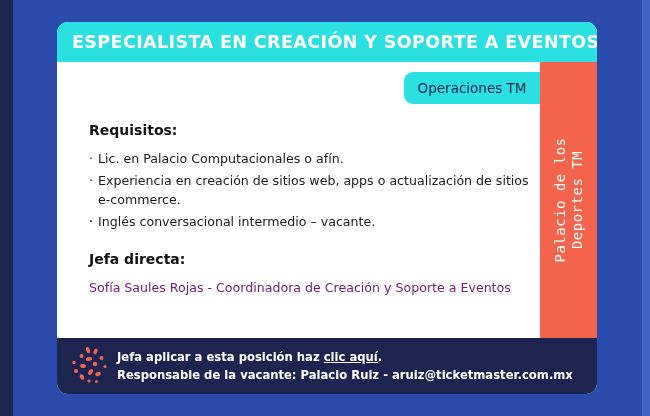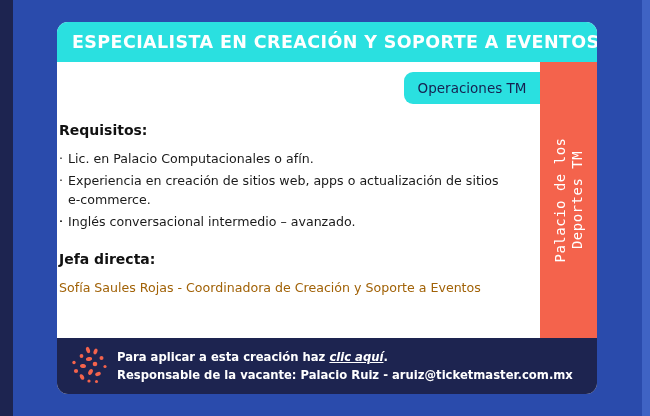--- a/index.html
+++ b/index.html
@@ -92,21 +92,21 @@
     align-items: center;
     justify-content: center;
     color: #162050;
     font-size: 13.5px;
     font-family: "DejaVu Sans", sans-serif;
   }
 
   
   .content {
     position: absolute;
-    left: 2px;
+    left: 32px;
     top: 60px;
     width: 455px;
   }
   .section-title {
     font-size: 14px;
     font-weight: bold;
     color: #111111;
     margin: 0 0 11px 0;
     font-family: "DejaVu Sans", sans-serif;
   }
@@ -128,21 +128,21 @@
     left: 0;
     top: 0;
     color: #1a1a1a;
   }
   .boss-block {
     margin-top: 20px;
   }
   .boss-name {
     font-size: 12.6px;
     line-height: 18px;
-    color: #a16207;
+    color: #701a75;
     margin-top: 12px;
   }
 
   
   .venue-tab {
     position: absolute;
     right: 0;
     top: 40px;
     width: 57px;
     height: 276px;
@@ -185,21 +185,20 @@
     color: #ffffff;
     font-size: 11.6px;
     font-weight: bold;
     line-height: 18px;
     font-family: "DejaVu Sans", sans-serif;
   }
   .footer-text a,
   .footer-text .link {
     color: #ffffff;
     text-decoration: underline;
-    font-style: italic;
   }
 </style>
 </head>
 <body>
 
 <div id="canvas">
 
   <div class="edge-left"></div>
   <div class="edge-right"></div>
 
@@ -226,21 +225,21 @@
           </li>
           <li>
             <span class="dot">·</span>
             <span>Experiencia en creación de sitios web, apps o actualización de sitios e-commerce.</span>
           </li>
           <li>
             <span class="dot">·</span>
           </li>
           <li>
             <span class="dot">·</span>
-            <span>Inglés conversacional intermedio – avanzado.</span>
+            <span>Inglés conversacional intermedio – vacante.</span>
           </li>
         </ul>
 
         <div class="boss-block">
           <p class="section-title" style="margin-bottom:8px;">Jefa directa:</p>
           <div class="boss-name">Sofía Saules Rojas - Coordinadora de Creación y Soporte a Eventos</div>
         </div>
 
       </div>
     </div>
@@ -271,21 +270,21 @@
             <ellipse cx="33" cy="29" rx="2.9" ry="1.9" transform="rotate(-20 33 29)"></ellipse>
             <ellipse cx="17" cy="32" rx="1.9" ry="3.0" transform="rotate(-28 17 32)"></ellipse>
             <circle cx="24" cy="36" r="1.6"></circle>
             <circle cx="31.5" cy="36.5" r="1.5"></circle>
           </g>
         </svg>
       </div>
 
       <div class="footer-text">
         <div>
-          <span>Para aplicar a esta creación haz </span><a href="#" class="link">clic aquí</a><span>.</span>
+          <span>Jefa aplicar a esta posición haz </span><a href="#" class="link">clic aquí</a><span>.</span>
         </div>
         <div>Responsable de la vacante: Palacio Ruiz - aruiz@ticketmaster.com.mx</div>
       </div>
 
     </div>
 
   </div>
 </div>
 
 </body></html>

